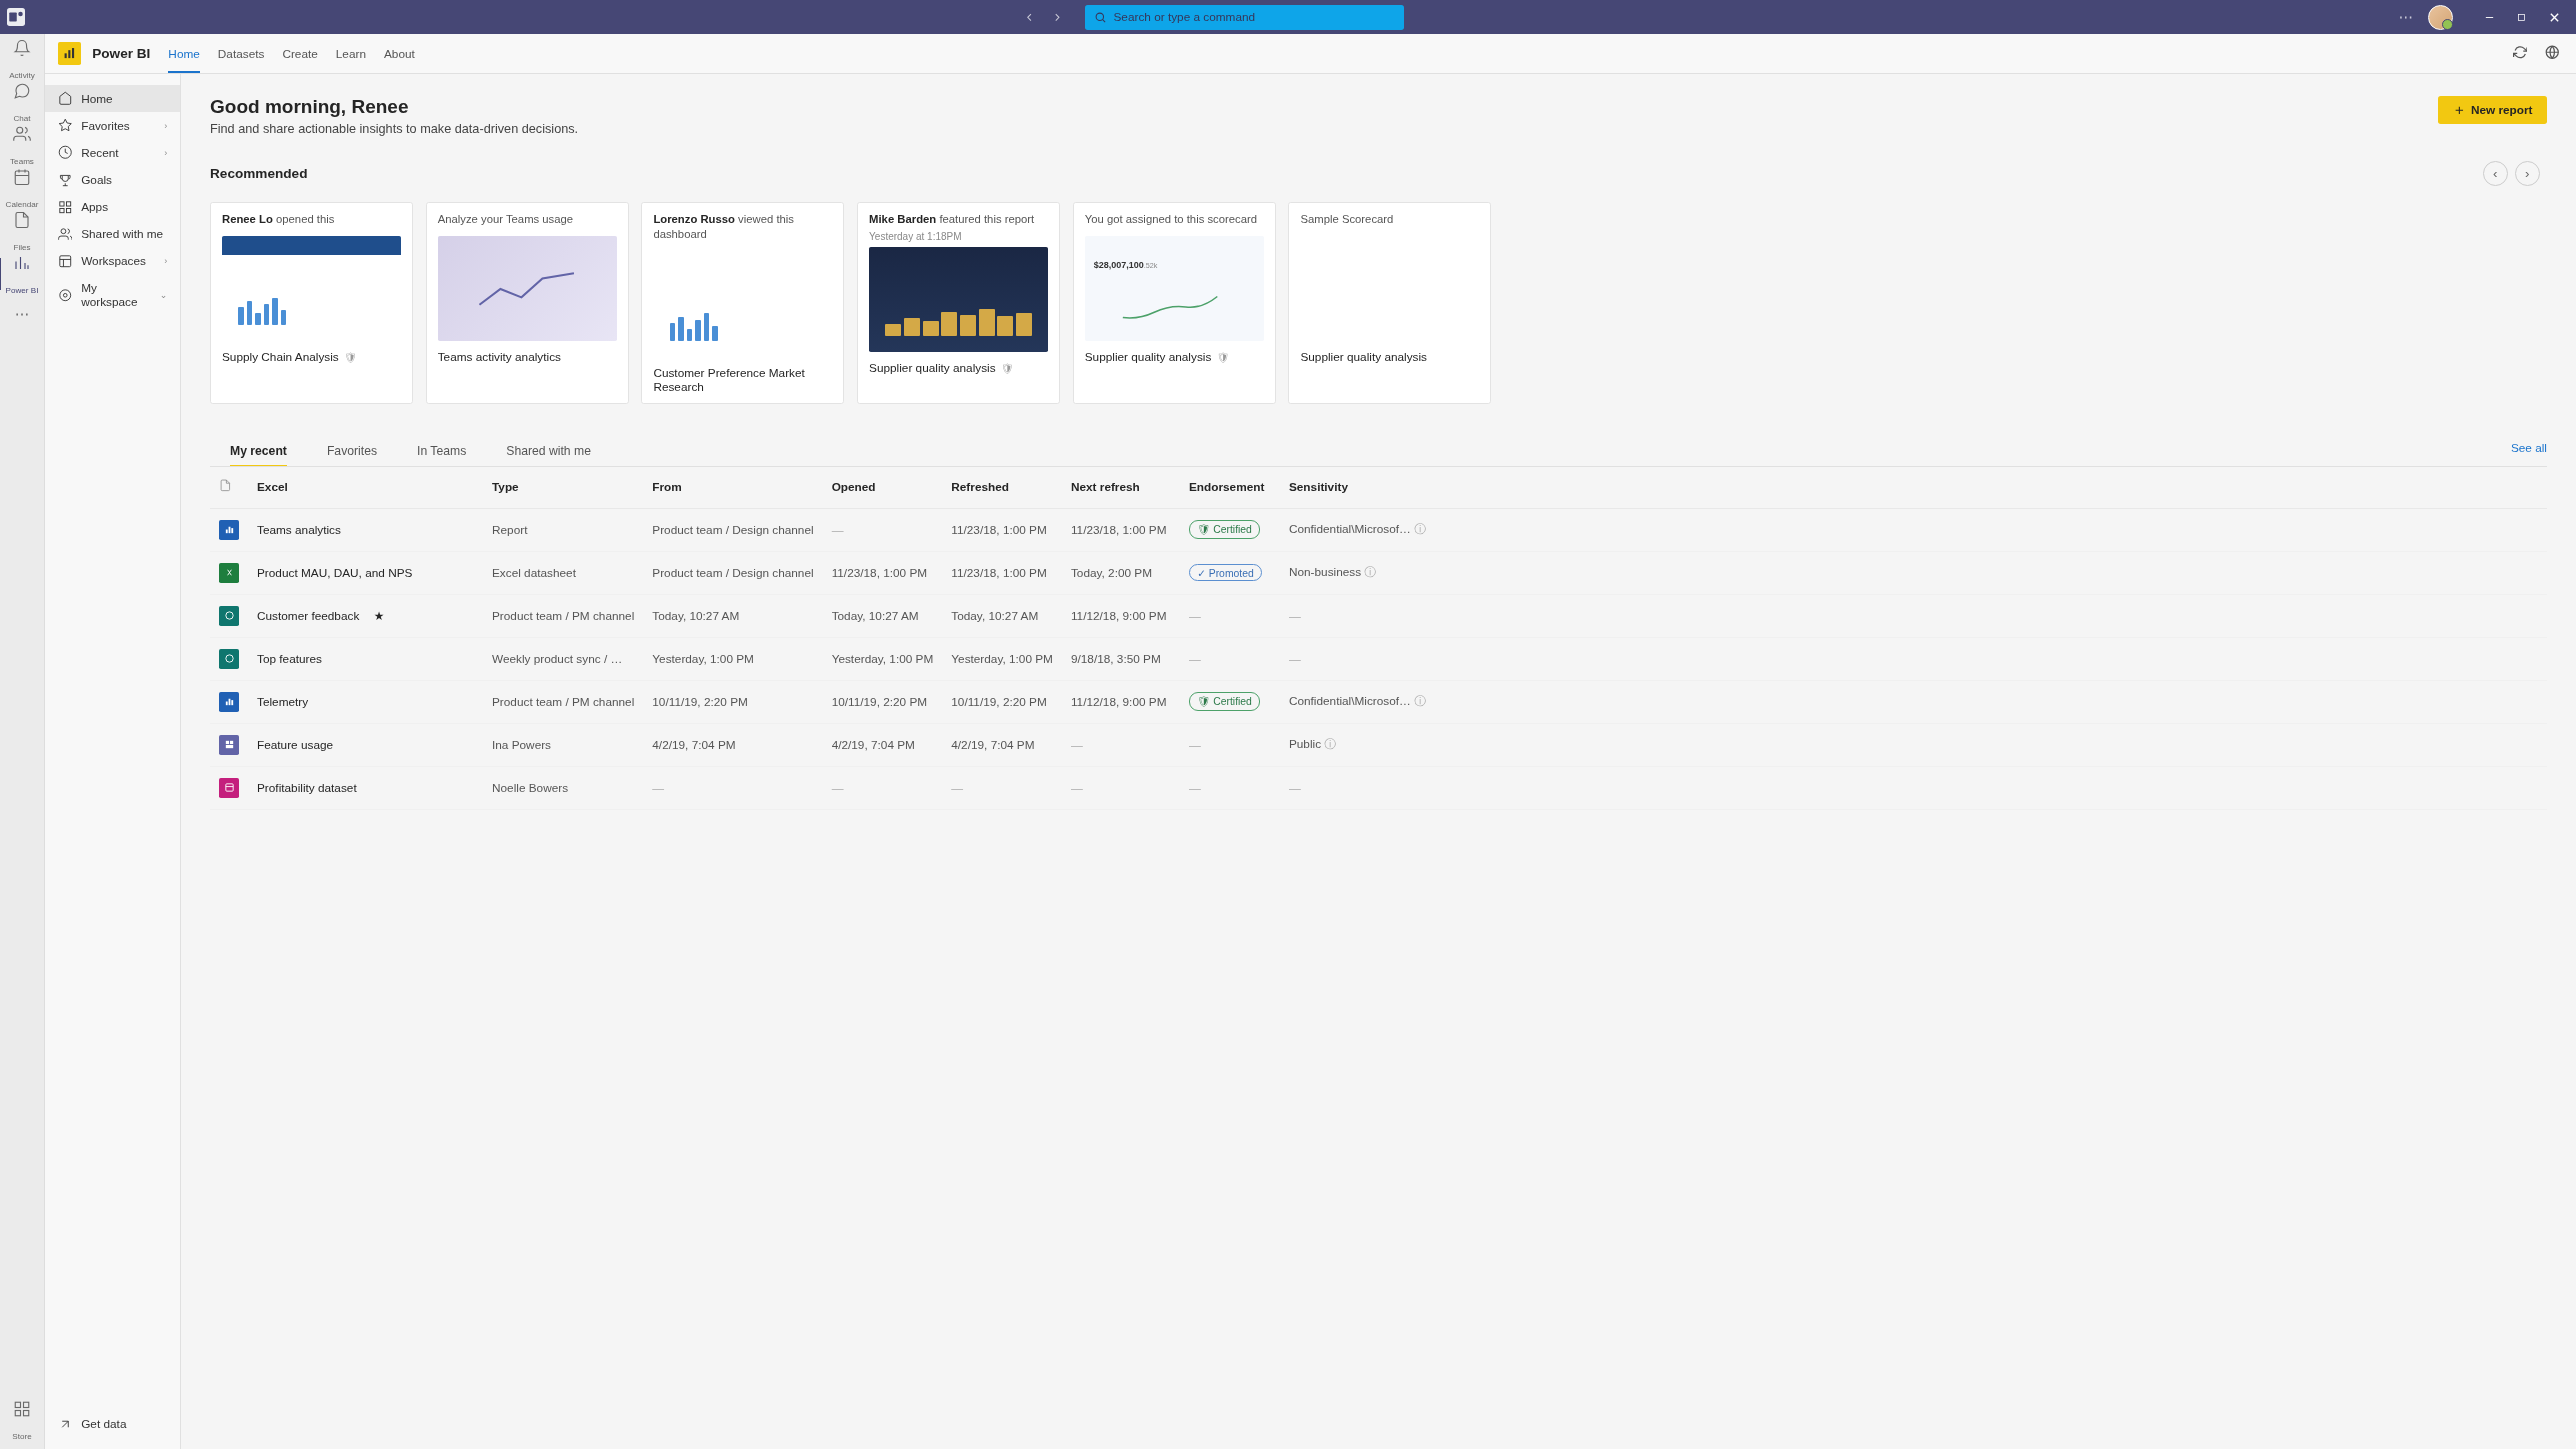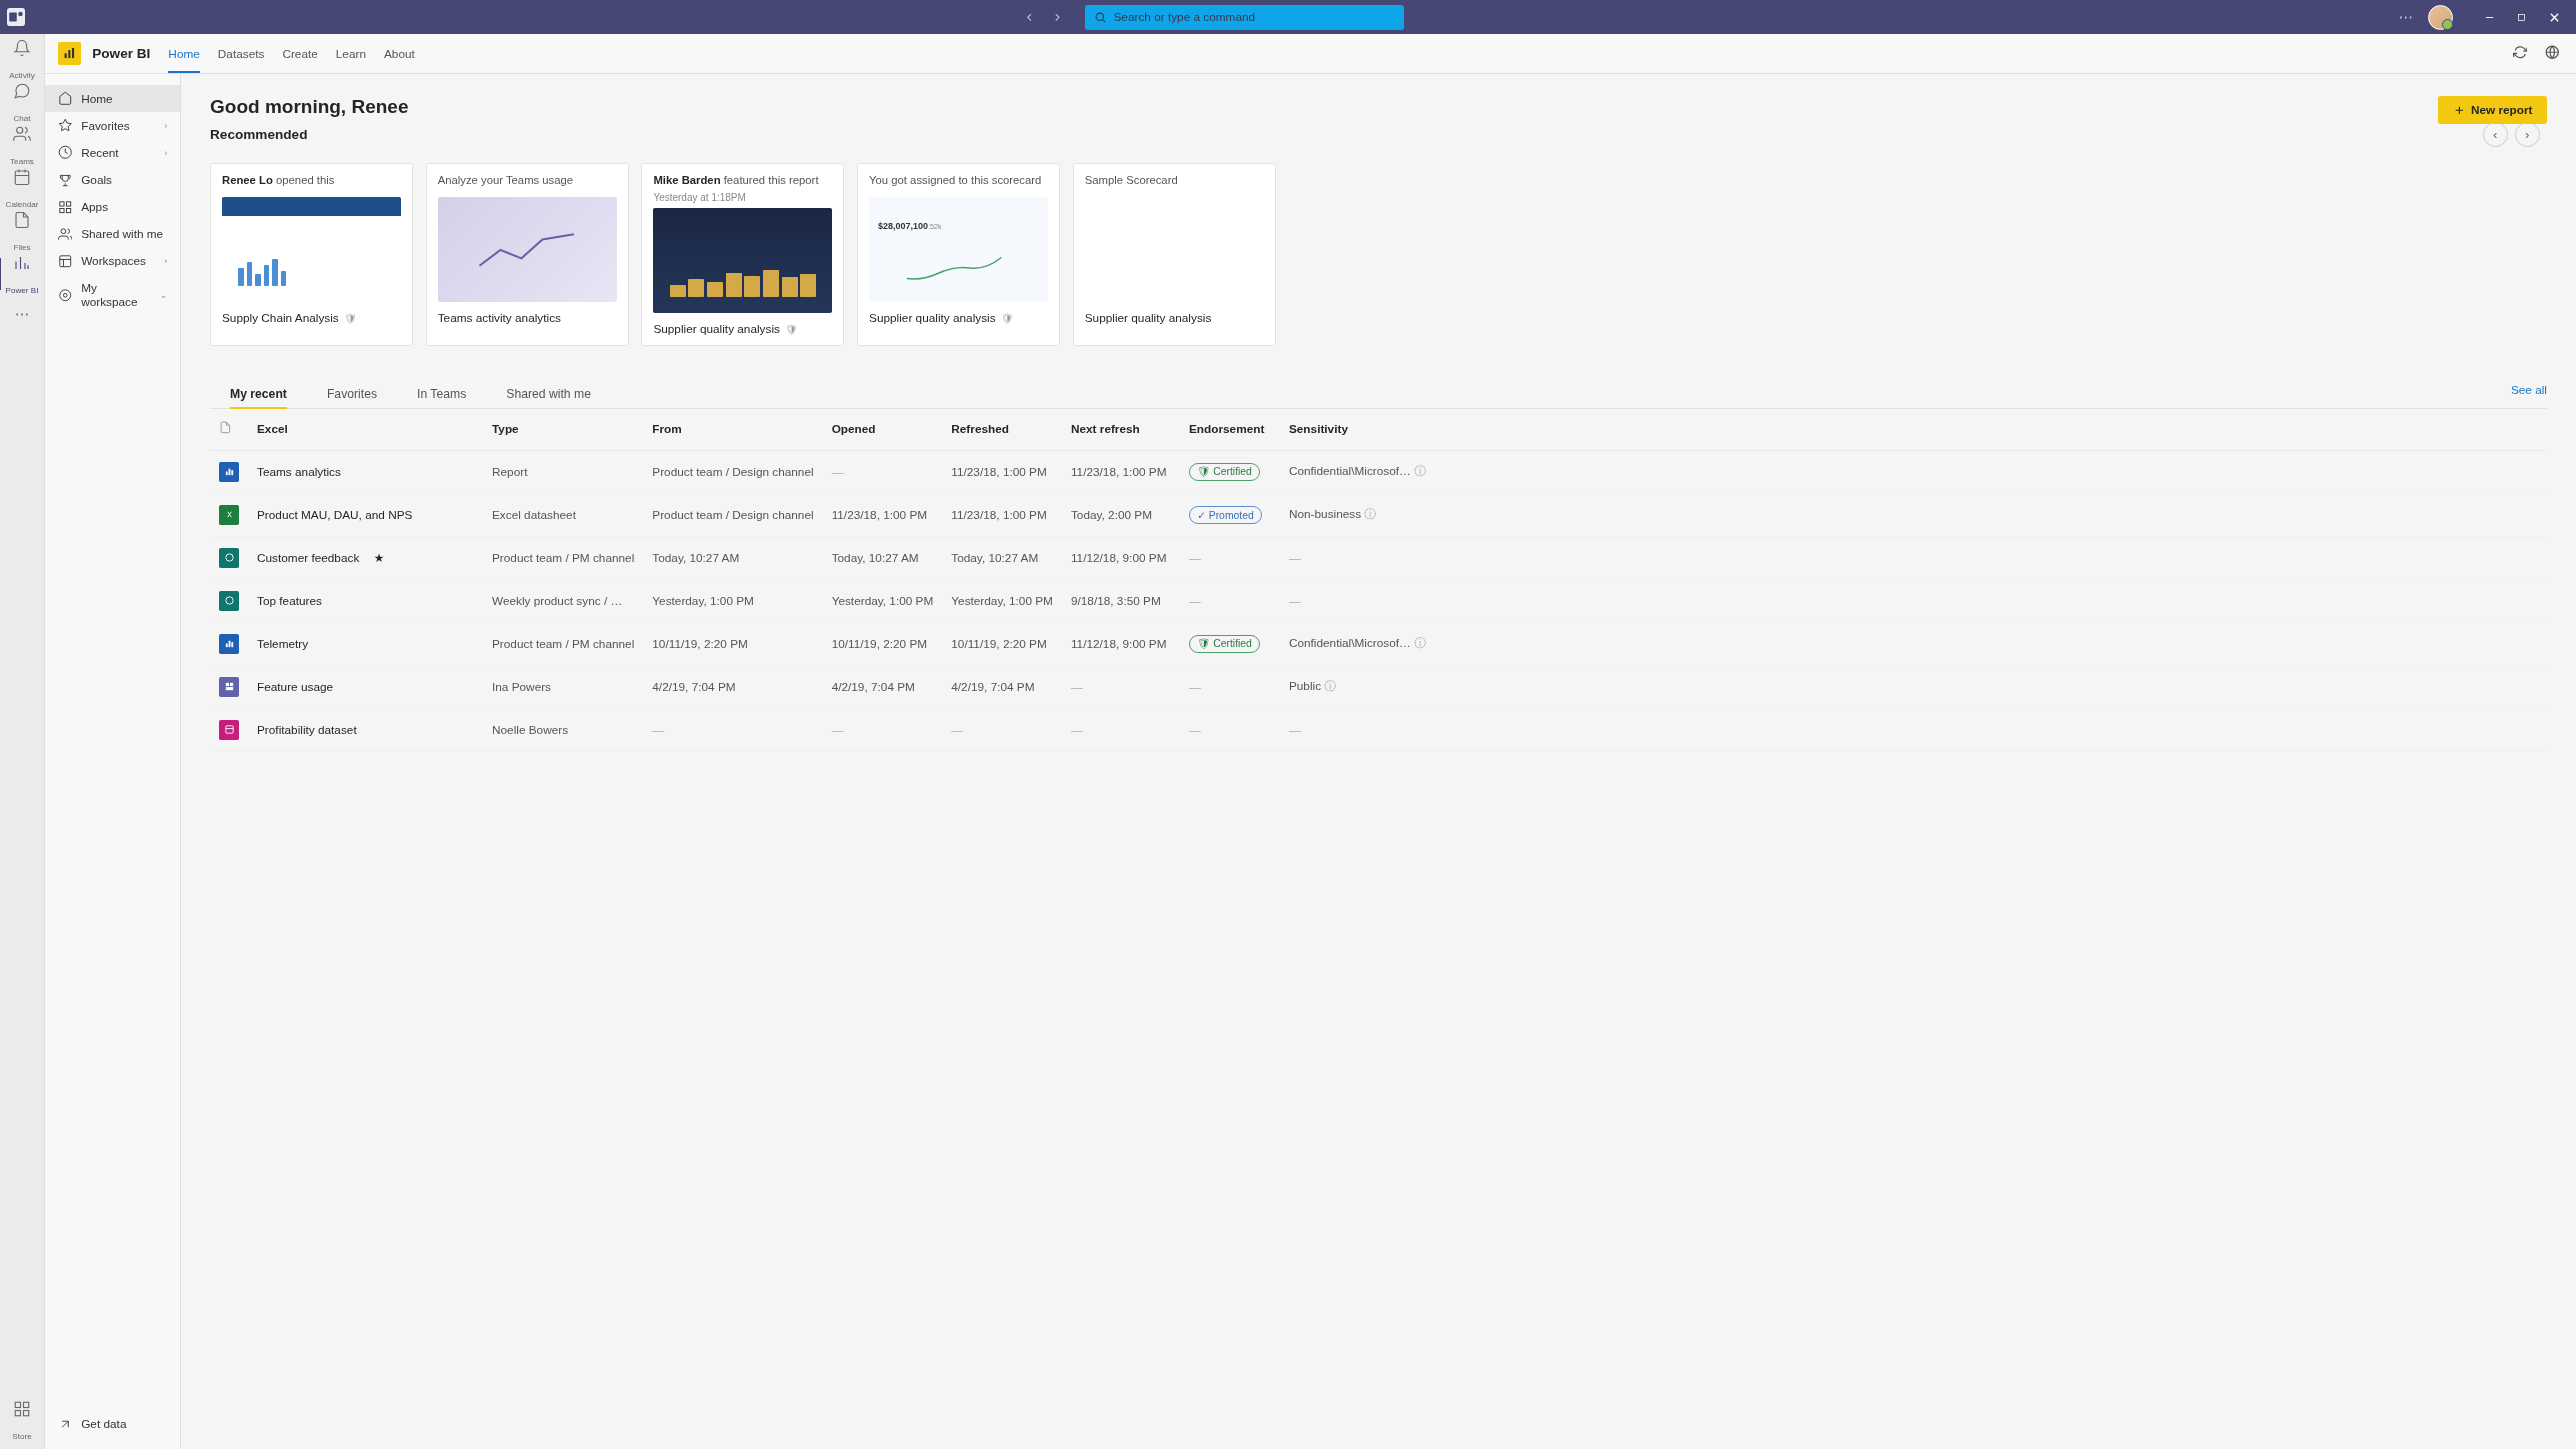--- a/index.html
+++ b/index.html
@@ -427,20 +427,21 @@
 
 <div class="main">
   <button class="new-report-btn">
     <svg width="12.7" height="12.7" viewBox="0 0 24 24" stroke="currentColor" stroke-width="2">
         <path d="M12 5v14M5 12h14"></path>
       </svg>
     <span>New report</span>
   </button>
 
   <h1 class="greeting">Good morning, Renee</h1>
+  <p class="sub-greeting">Find and share actionable insights to make data-driven decisions.</p>
 
   <div class="section-title">
     <span>Recommended</span>
     <div class="sec-arrows">
       <button>‹</button>
       <button>›</button>
     </div>
   </div>
 
   <div class="cards" id="cards">
@@ -461,20 +462,35 @@
   </div>
       <div class="card">
     <div class="card-header">Analyze your Teams usage</div>
     <div style="height:5.4px"></div>
     <div class="card-thumb" style="background:linear-gradient(135deg,#d5d0e8,#e8e5f5)">
           <svg style="position:absolute;top:30%;left:20%;width:60%;height:40%" viewBox="0 0 100 40" fill="none" stroke="#6264a7" stroke-width="2">
             <path d="M5 35 L25 20 L45 28 L65 10 L95 5"></path>
           </svg>
         </div>
     <div class="card-title">Teams activity analytics </div>
+  </div>
+      <div class="card">
+    <div class="card-header"><b>Lorenzo Russo</b> viewed this dashboard</div>
+    <div style="height:5.4px"></div>
+    <div class="card-thumb" style="background:#fff">
+          <div class="thumb-bars" style="position:absolute;bottom:9px;left:9px;right:60%">
+            <span style="height:60%"></span>
+            <span style="height:80%"></span>
+            <span style="height:40%"></span>
+            <span style="height:70%"></span>
+            <span style="height:90%"></span>
+            <span style="height:50%"></span>
+          </div>
+        </div>
+    <div class="card-title">Customer Preference Market Research </div>
   </div>
       <div class="card">
     <div class="card-header"><b>Mike Barden</b> featured this report</div>
     <div class="card-subheader">Yesterday at 1:18PM</div>
     <div class="card-thumb" style="background:linear-gradient(180deg,#1a2744,#243659)">
           <div class="thumb-bars" style="position:absolute;bottom:9px;left:9px;right:9px">
             <span style="height:40%;background:#d4a947"></span>
             <span style="height:60%;background:#d4a947"></span>
             <span style="height:50%;background:#d4a947"></span>
             <span style="height:80%;background:#d4a947"></span>

